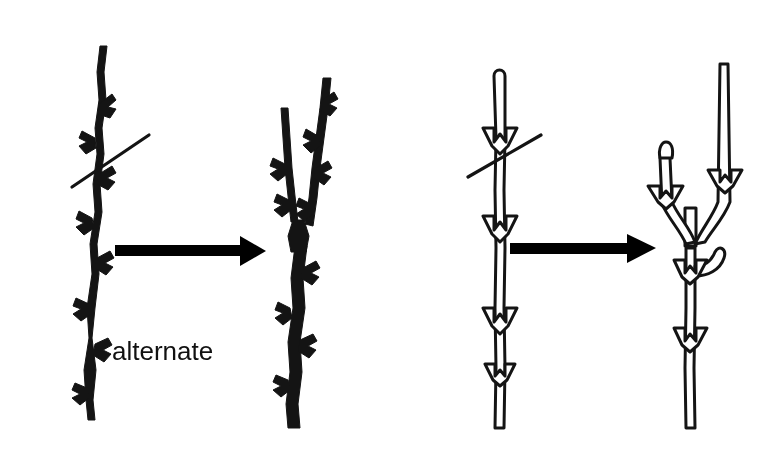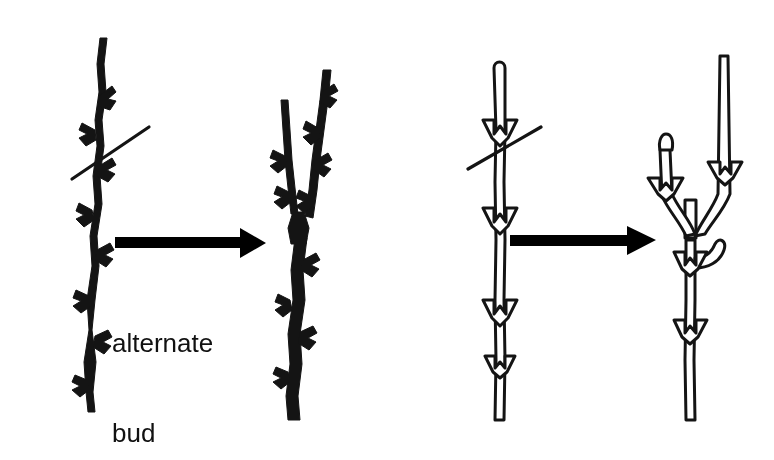--- a/index.html
+++ b/index.html
@@ -12,21 +12,21 @@
   }
   #figure {
     position: relative;
     width: 774px;
     height: 460px;
     background: var(--bg, #ffffff);
     overflow: hidden;
   }
   .panel {
     position: absolute;
-    top: 0;
+    top: 8px;
     height: 368px;
   }
   #panel-alternate { left: 0; width: 390px; }
   #panel-opposite  { left: 390px; width: 384px; }
   .art {
     position: absolute;
     left: 0;
     top: 0;
   }
   .caption {
@@ -111,21 +111,20 @@
 
         <path class="ink-solid" stroke-width="1" d="M303,260 L316,253 L320,260 L311,265 L319,269 L312,277 L301,270 Z"></path>
         <path class="ink-solid" stroke-width="1" d="M290,300 L278,294 L275,302 L283,305 L275,310 L283,317 L292,310 Z"></path>
         <path class="ink-solid" stroke-width="1" d="M300,332 L313,326 L317,333 L308,338 L316,342 L309,350 L298,343 Z"></path>
         <path class="ink-solid" stroke-width="1" d="M288,372 L276,367 L273,374 L281,378 L273,382 L281,389 L290,382 Z"></path>
       </g>
     </svg>
 
     <div class="caption" id="caption-alternate">
       <span class="caption-line">alternate</span>
-      <span class="caption-line">bud</span>
       
     </div>
   </div>
 
   <div class="panel" id="panel-opposite">
 
     <svg class="art" width="384" height="460" viewBox="0 0 384 460">
 
       <g>
         <path class="ink-outline" d="M104,68 C104,60 115,60 115,68 L115,130 L114,182 L115,240

